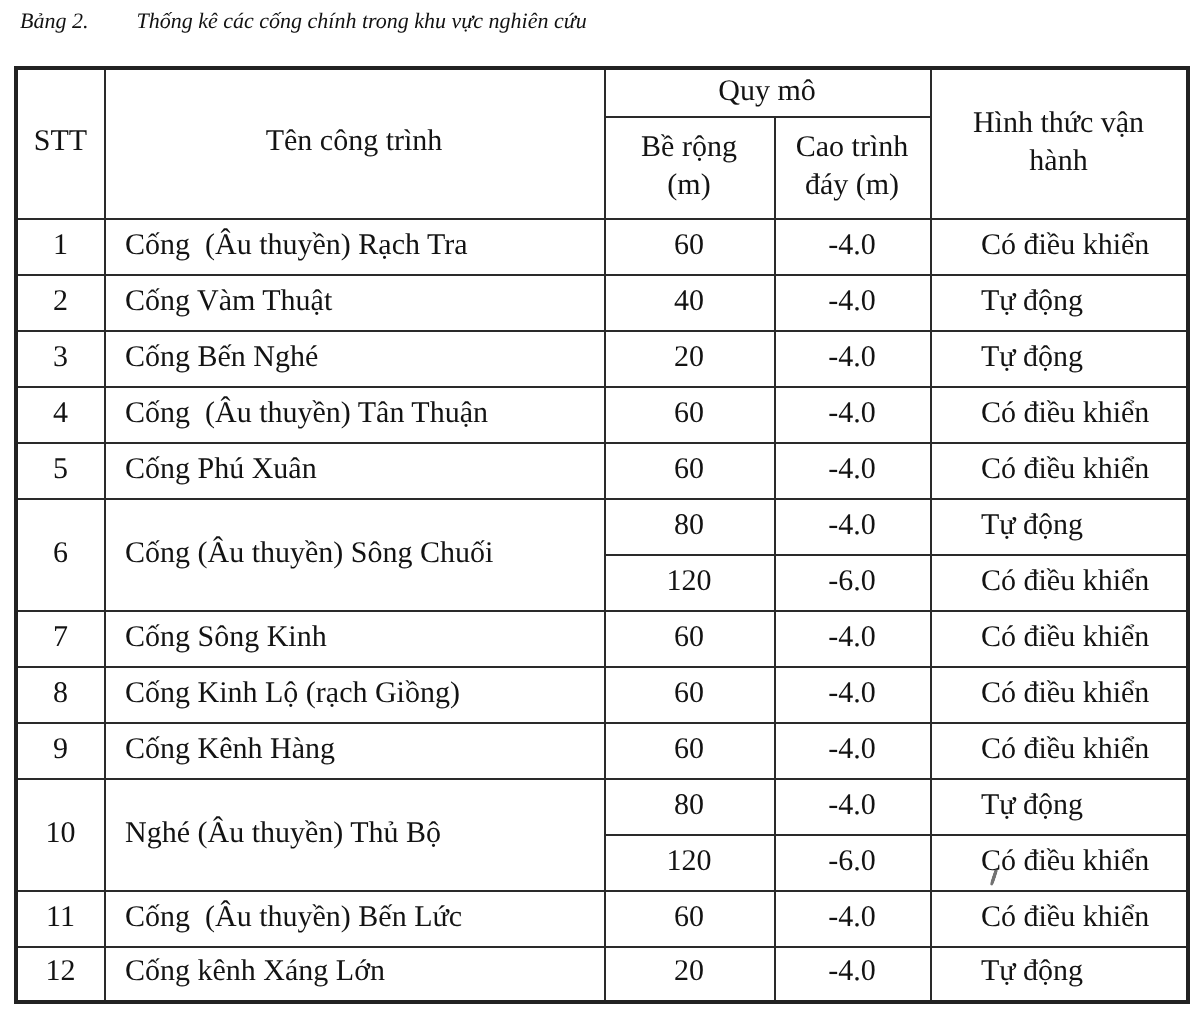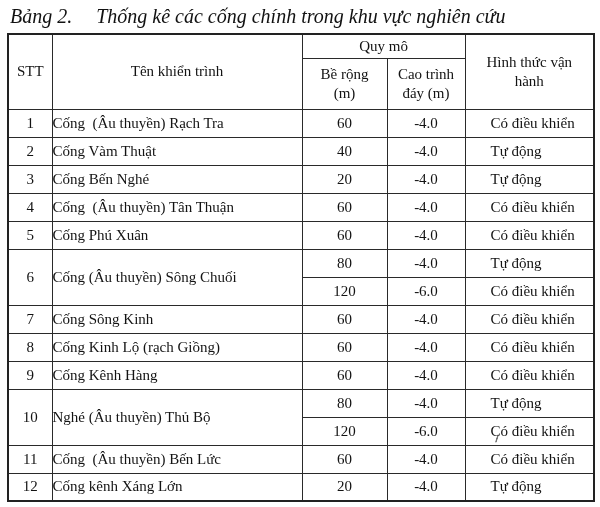--- a/index.html
+++ b/index.html
@@ -10,21 +10,21 @@
     color: #111;
     position: relative;
     overflow: hidden;
   }
   .page { position: absolute; inset: 0; background: #fff; }
 
   .caption {
     position: absolute;
     left: 10px; top: 5px;
     font-style: italic;
-    font-size: 20px;
+    font-size: 11px;
     white-space: nowrap;
   }
   .caption .cap-label { margin-right: 24px; }
 
   table.doc-table {
     position: absolute;
     left: 7px; top: 33px;
     width: 586px;
     border-collapse: collapse;
     table-layout: fixed;
@@ -39,21 +39,21 @@
     font-weight: normal;
     line-height: 1.25;
   }
   .doc-table { border: 2px solid #222; }
   tr.hdr-top  { height: 24px; }
   tr.hdr-sub  { height: 51px; }
   tr.body-row { height: 28px; }
 
   td.name-cell {
     text-align: left;
-    padding-left: 0;
+    padding-left: 10px;
     white-space: pre-wrap;
   }
   td.op-cell {
     text-align: left;
     padding-left: 25px;
   }
   th.op-head { padding: 0 8px; }
   th.w-head, th.e-head { padding: 0 6px; }
 
   .stray-mark {
@@ -79,21 +79,21 @@
     <colgroup>
       <col style="width:44px">
         <col style="width:250px">
         <col style="width:85px">
         <col style="width:78px">
         <col style="width:129px">
     </colgroup>
     <thead>
       <tr class="hdr-top">
         <th rowspan="2">STT</th>
-        <th rowspan="2">Tên khiển trình</th>
+        <th rowspan="2">Tên công trình</th>
         <th colspan="2">Quy mô</th>
         <th rowspan="2" class="op-head">Hình thức vận hành</th>
       </tr>
       <tr class="hdr-sub">
         <th class="w-head">Bề rộng (m)</th>
         <th class="e-head">Cao trình đáy (m)</th>
       </tr>
     </thead>
     <tbody>
       <tr class="body-row">

